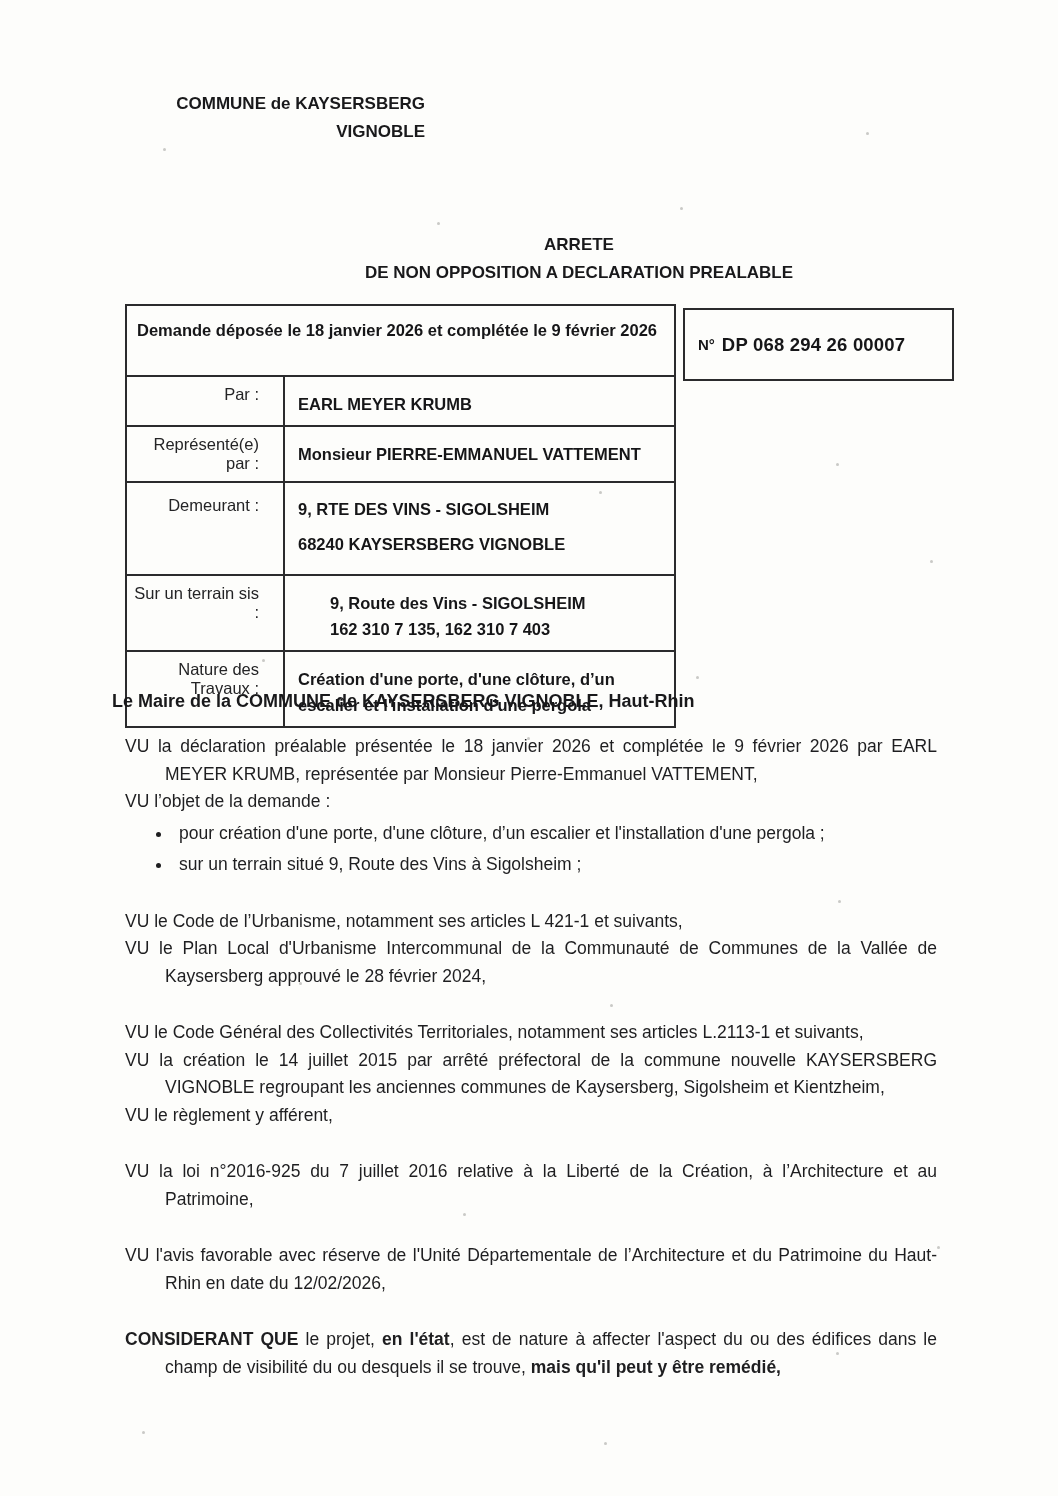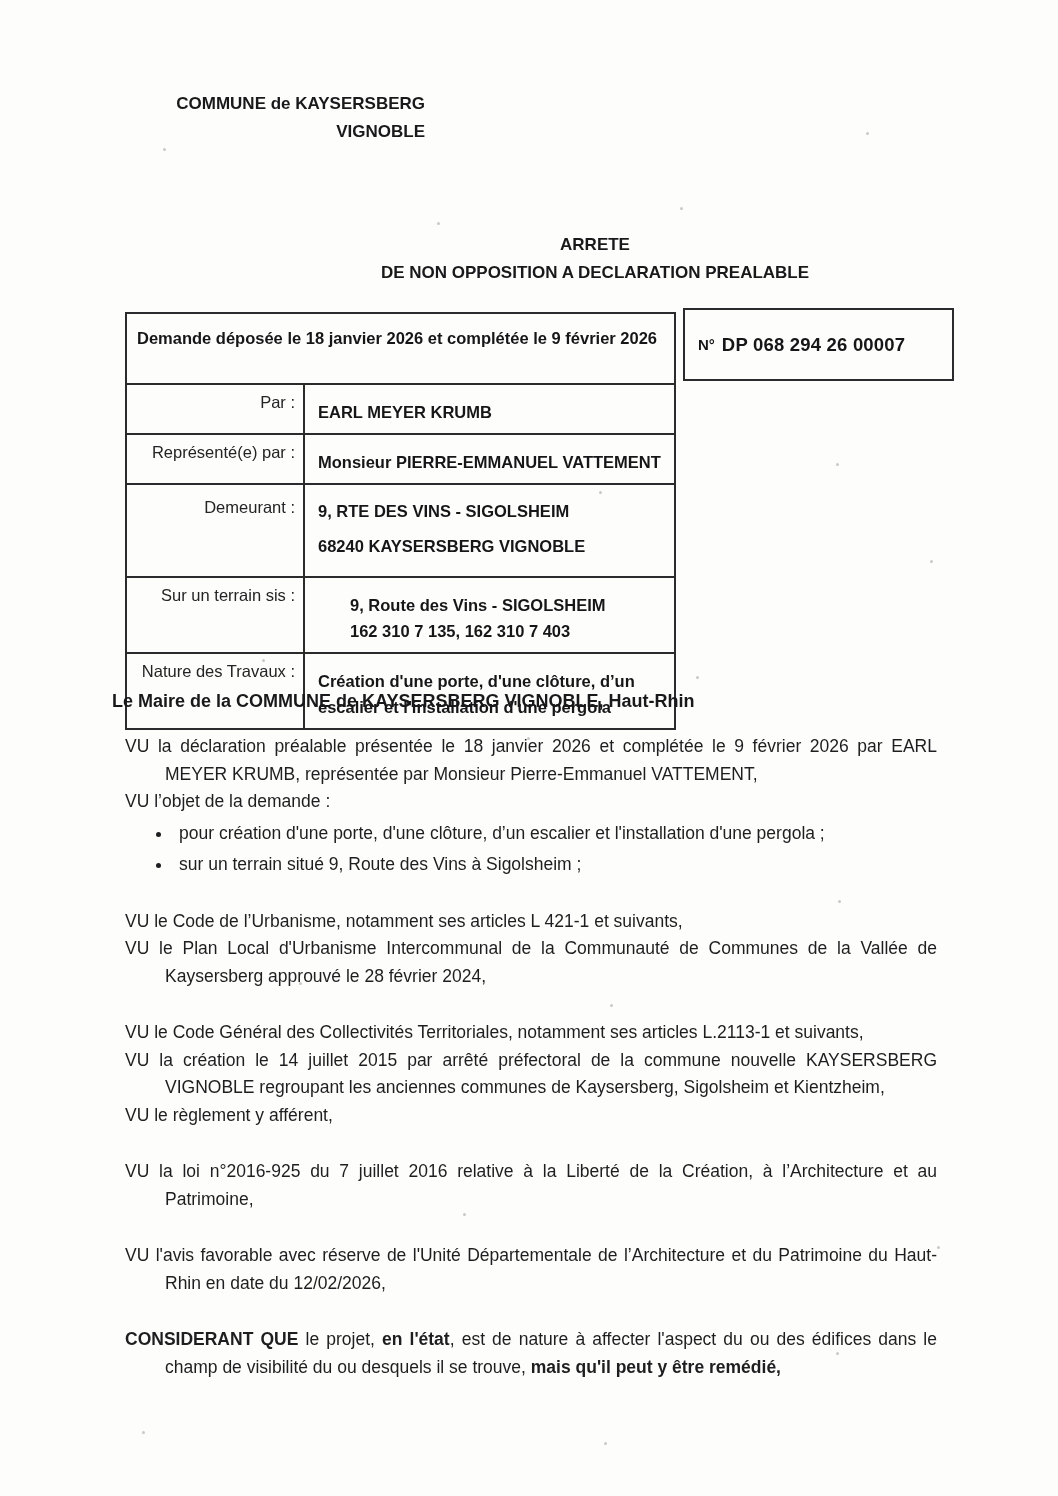--- a/index.html
+++ b/index.html
@@ -27,59 +27,59 @@
     text-align: right;
     font-weight: bold;
     font-size: 17px;
     line-height: 28px;
     color: #19191b;
   }
 
   
   .title-block {
     position: absolute;
-    left: 245px;
+    left: 229px;
     top: 231px;
     width: 700px;
     text-align: center;
     font-weight: bold;
     font-size: 17px;
     line-height: 28px;
     color: #19191b;
   }
 
   
   .req-table {
     position: absolute;
     left: 125px;
-    top: 312px;
+    top: 304px;
     width: 551px;
     border: 2px solid #2b2b2d;
     font-size: 16.5px;
     box-sizing: border-box;
     background: transparent;
   }
   .thead {
     padding: 9px 12px 10px 10px;
     font-weight: bold;
     line-height: 31px;
     min-height: 50px;
     color: #161618;
   }
   .trow {
     display: flex;
     border-top: 2px solid #2b2b2d;
     align-items: stretch;
   }
   .tlabel {
-    width: 178px;
+    width: 158px;
     box-sizing: border-box;
     border-right: 2px solid #2b2b2d;
     text-align: right;
-    padding: 8px 8px 8px 4px;
+    padding: 8px 24px 8px 4px;
     color: #242426;
     flex-shrink: 0;
   }
   .tvalue {
     flex: 1;
     padding: 14px 8px 8px 13px;
     font-weight: bold;
     color: #161618;
   }
   .tvalue .vline { line-height: 26px; }

